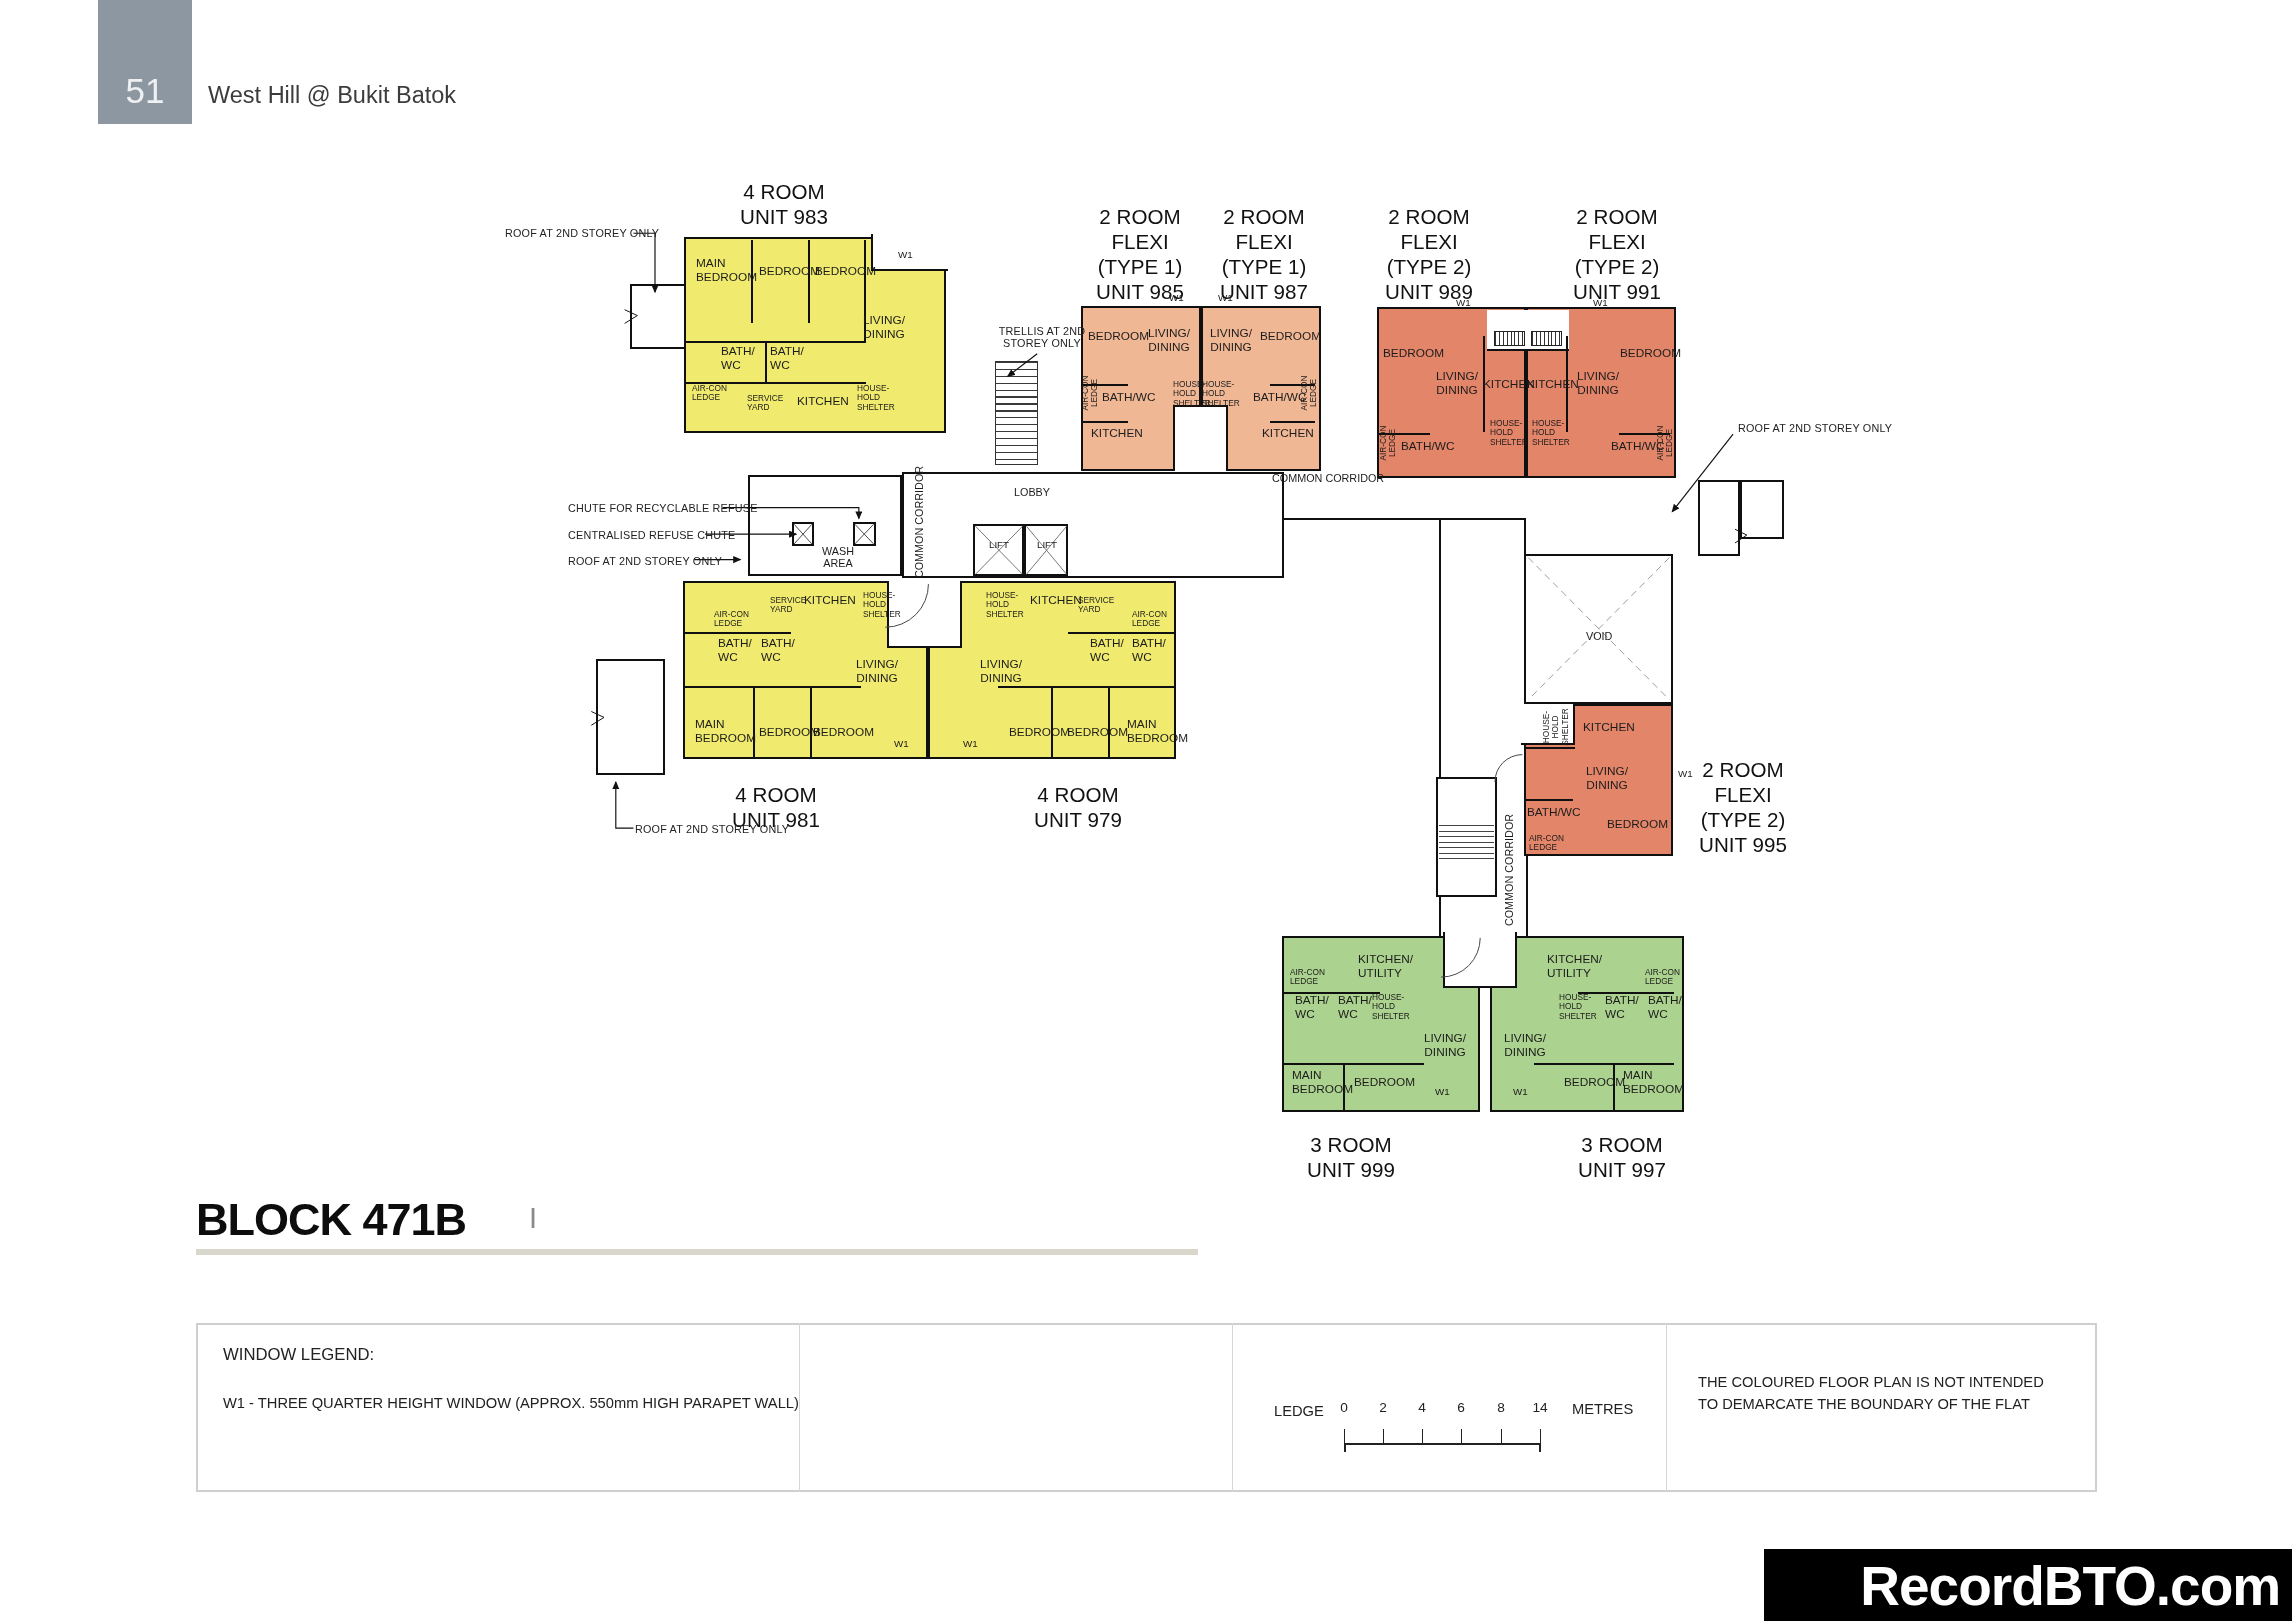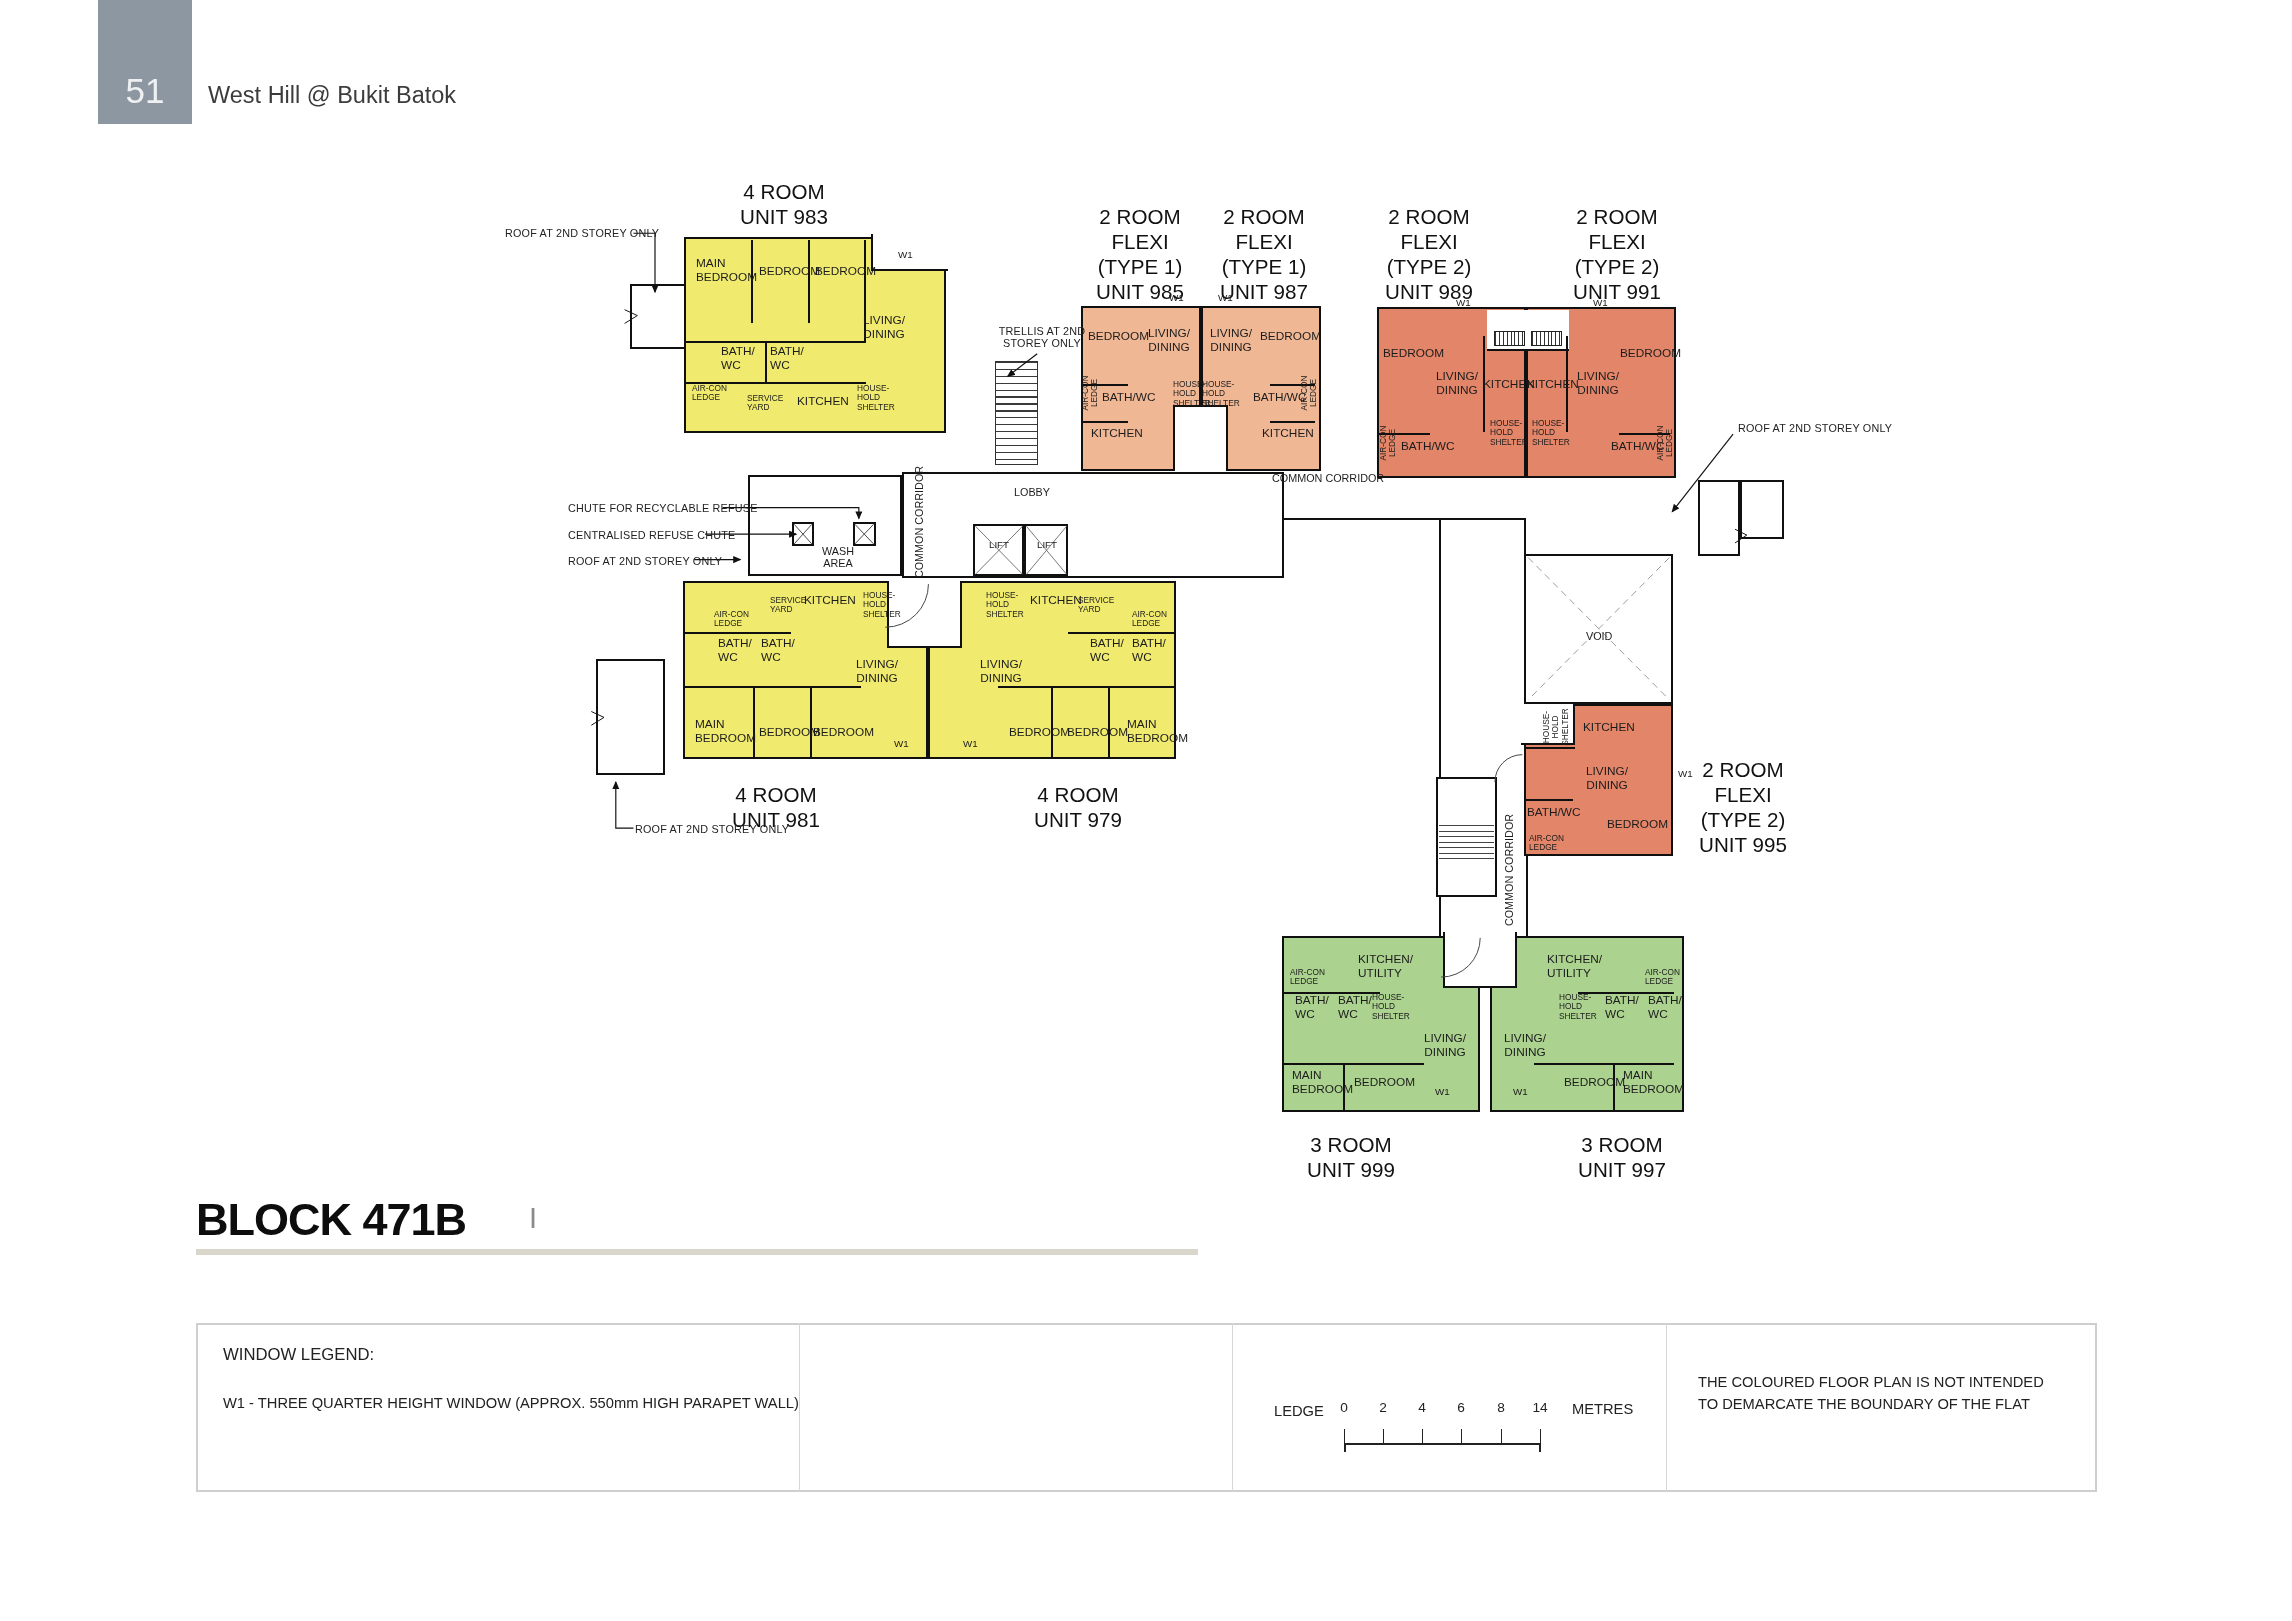--- a/index.html
+++ b/index.html
@@ -384,15 +384,18 @@
   <div class="tickmark" style="left:1461px;top:1429px;"></div>
   <div class="tickmark" style="left:1501px;top:1429px;"></div>
   <div class="tickmark" style="left:1540px;top:1429px;"></div>
   <div class="ruleline" style="left:1344px;top:1443px;width:197px;height:2px;"></div>
   <div class="ruleline" style="left:1344px;top:1443px;width:2px;height:8.8px;"></div>
   <div class="ruleline" style="left:1539px;top:1443px;width:2px;height:8.8px;"></div>
   <div class="leg-s" style="left:1572px;top:1398px;">METRES</div>
   <div class="leg-s" style="left:1698px;top:1343px;margin-top:28px;">THE COLOURED FLOOR PLAN IS NOT INTENDED
 TO DEMARCATE THE BOUNDARY OF THE FLAT</div>
 
+  <div class="watermark">
+    <span>RecordBTO.com</span>
+  </div>
 
 </div>
 
 
 </body></html>

